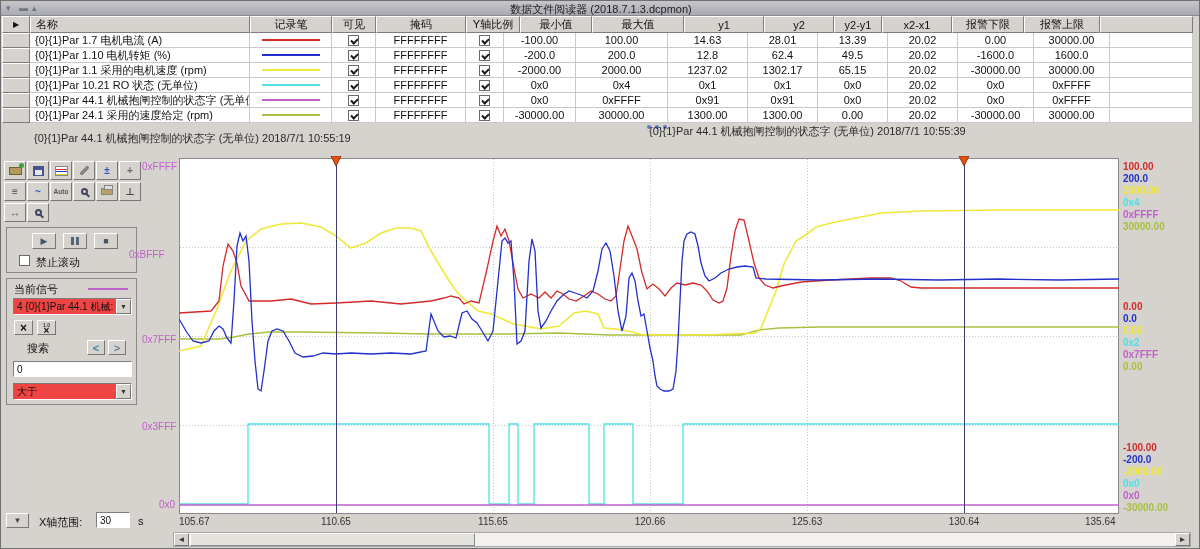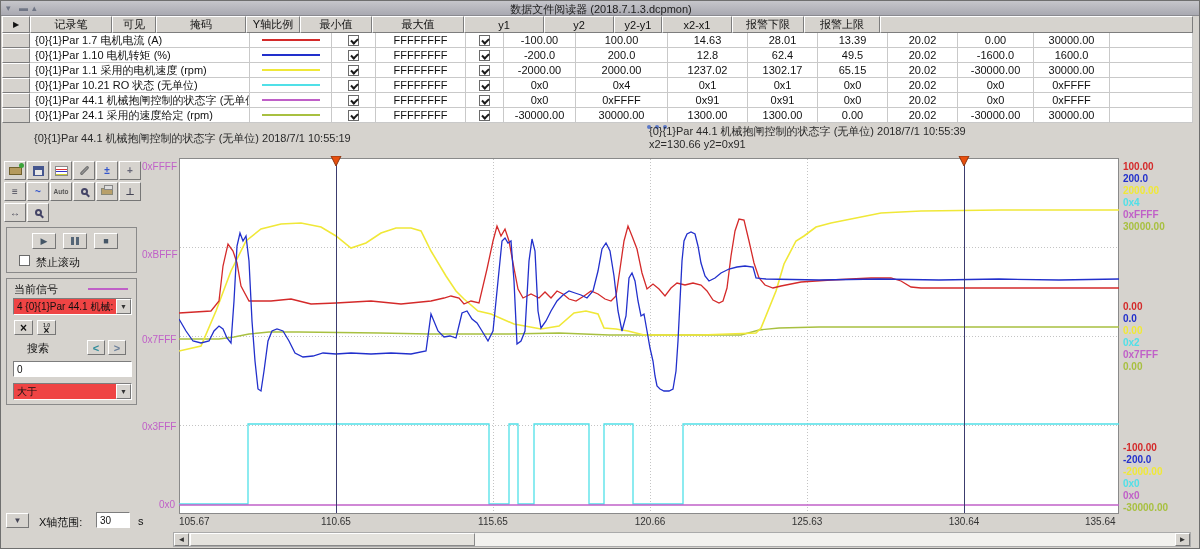--- a/index.html
+++ b/index.html
@@ -89,20 +89,21 @@
   <div id="titlebar">
     <span class="winctl" style="left:5px;">▾</span>
     <span class="winctl" style="left:18px;">▬</span>
     <span class="winctl" style="left:31px;">▴</span>
     <span class="title">数据文件阅读器 (2018.7.1.3.dcpmon)</span>
   </div>
 
   <div id="tbl">
       <div class="trow hdr">
         <div class="hcell" style="width: 28px; font-size: 8px;">▶</div>
+        <div class="hcell namehdr" style="width: 220px;">名称</div>
         <div class="hcell" style="width: 82px;">记录笔</div>
         <div class="hcell" style="width: 44px;">可见</div>
         <div class="hcell" style="width: 90px;">掩码</div>
         <div class="hcell" style="width: 54px;">Y轴比例</div>
         <div class="hcell" style="width: 72px;">最小值</div>
         <div class="hcell" style="width: 92px;">最大值</div>
         <div class="hcell" style="width: 80px;">y1</div>
         <div class="hcell" style="width: 70px;">y2</div>
         <div class="hcell" style="width: 48px;">y2-y1</div>
         <div class="hcell" style="width: 70px;">x2-x1</div>
@@ -254,21 +255,20 @@
     <i style="left:646px;"></i>
       <i style="left:654px;"></i>
       <i style="left:662px;"></i>
   </div>
 
   <div class="infoblock" style="left:33px;top:131px;">
     <div>{0}{1}Par 44.1 机械抱闸控制的状态字 (无单位) 2018/7/1 10:55:19</div>
   </div>
   <div class="infoblock" style="left:648px;top:124px;">
     <div>{0}{1}Par 44.1 机械抱闸控制的状态字 (无单位) 2018/7/1 10:55:39</div>
-    <div>x2=130.66 y2=0x91</div>
   </div>
 
   <div id="toolbar">
       <div class="tb" style="left: 3px; top: 160px;">
         <span class="g-folder"></span>
       </div>
       <div class="tb" style="left: 26px; top: 160px;">
         <span class="g-floppy"></span>
       </div>
       <div class="tb" style="left: 49px; top: 160px;">
@@ -378,21 +378,21 @@
       <g id="cursorgroup">
           <line x1="157.5" x2="157.5" y1="3" y2="357" stroke="#3c3c6e"></line>
           <polygon points="152,0 162,0 157,10" fill="#e8500e" stroke="#8a3410"></polygon>
           <line x1="785.5" x2="785.5" y1="3" y2="357" stroke="#3c3c6e"></line>
           <polygon points="780,0 790,0 785,10" fill="#e8500e" stroke="#8a3410"></polygon>
         </g>
     </svg>
   </div>
   <div id="yaxis">
       <div class="yaxlab" style="left: 141px; top: 160px;">0xFFFF</div>
-      <div class="yaxlab" style="left: 141px; top: 248px;">0xBFFF</div>
+      <div class="yaxlab" style="left: 128px; top: 248px;">0xBFFF</div>
       <div class="yaxlab" style="left: 141px; top: 333px;">0x7FFF</div>
       <div class="yaxlab" style="left: 141px; top: 420px;">0x3FFF</div>
       <div class="yaxlab" style="left: 141px; top: 498px;">0x0</div>
     </div>
   <div id="raxis">
       <div class="raxlab" style="top: 160px; color: rgb(212, 42, 42);">100.00</div>
       <div class="raxlab" style="top: 172px; color: rgb(34, 48, 204);">200.0</div>
       <div class="raxlab" style="top: 184px; color: rgb(240, 232, 56);">2000.00</div>
       <div class="raxlab" style="top: 196px; color: rgb(80, 224, 232);">0x4</div>
       <div class="raxlab" style="top: 208px; color: rgb(192, 96, 200);">0xFFFF</div>

